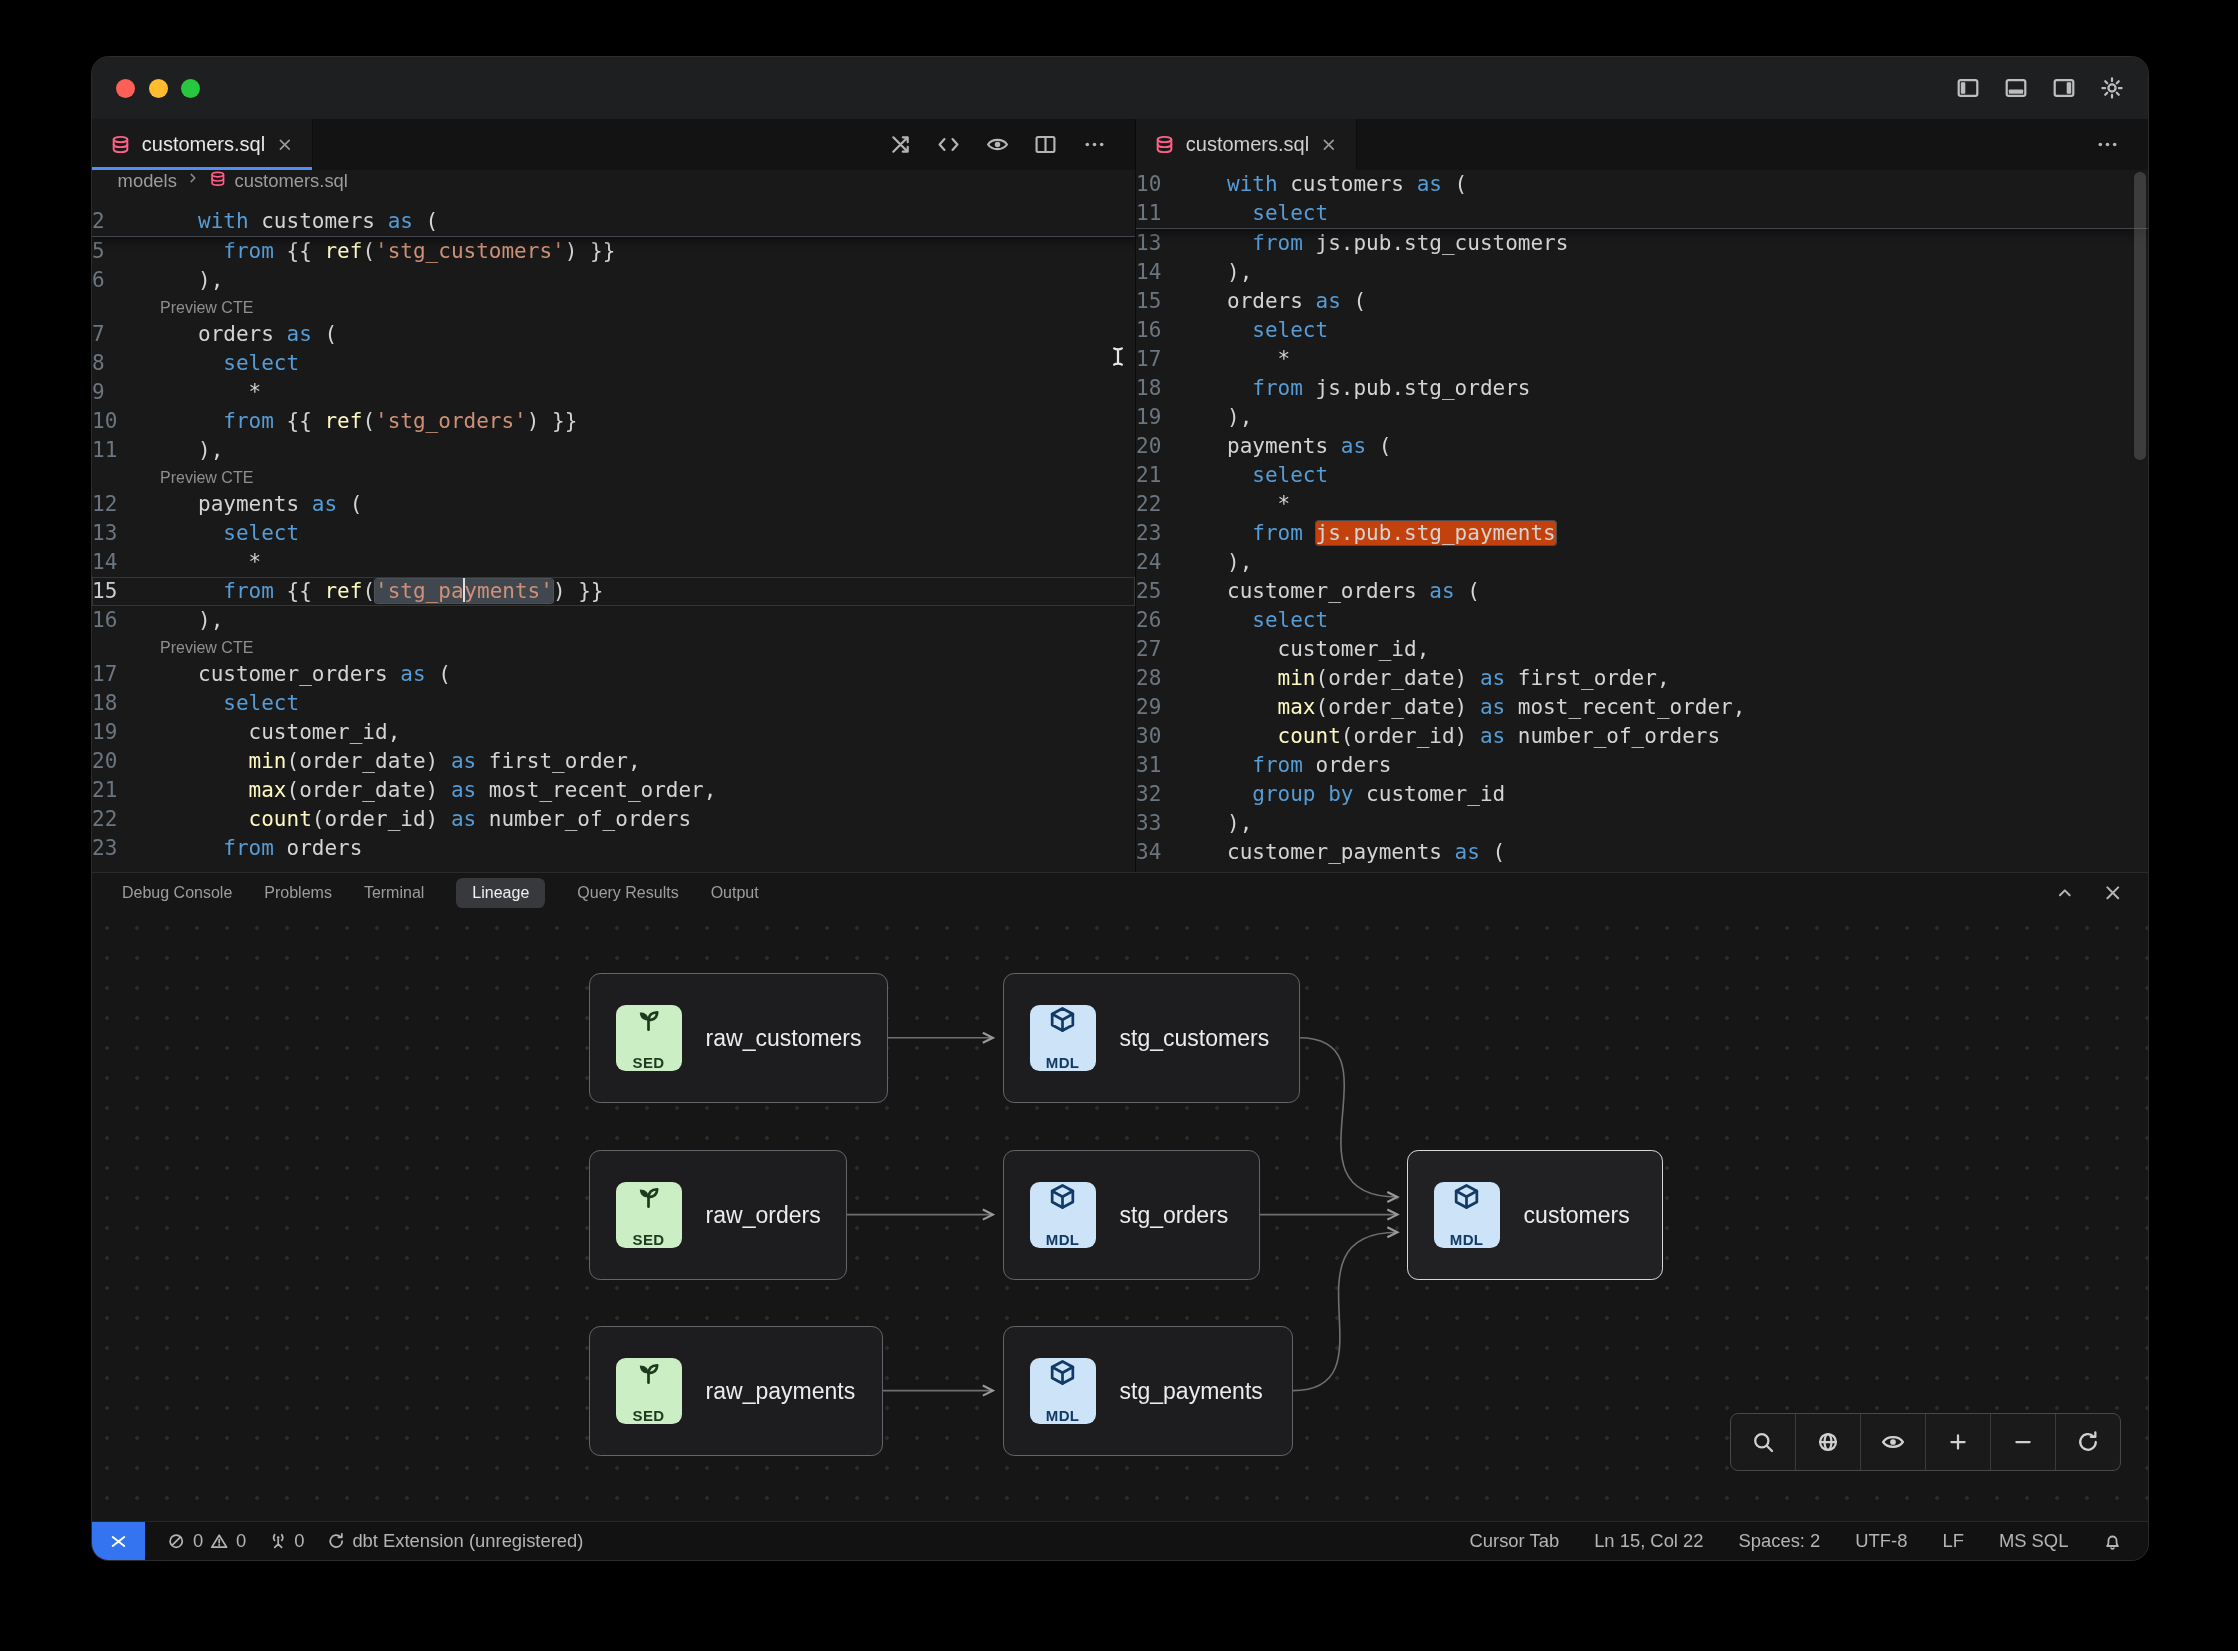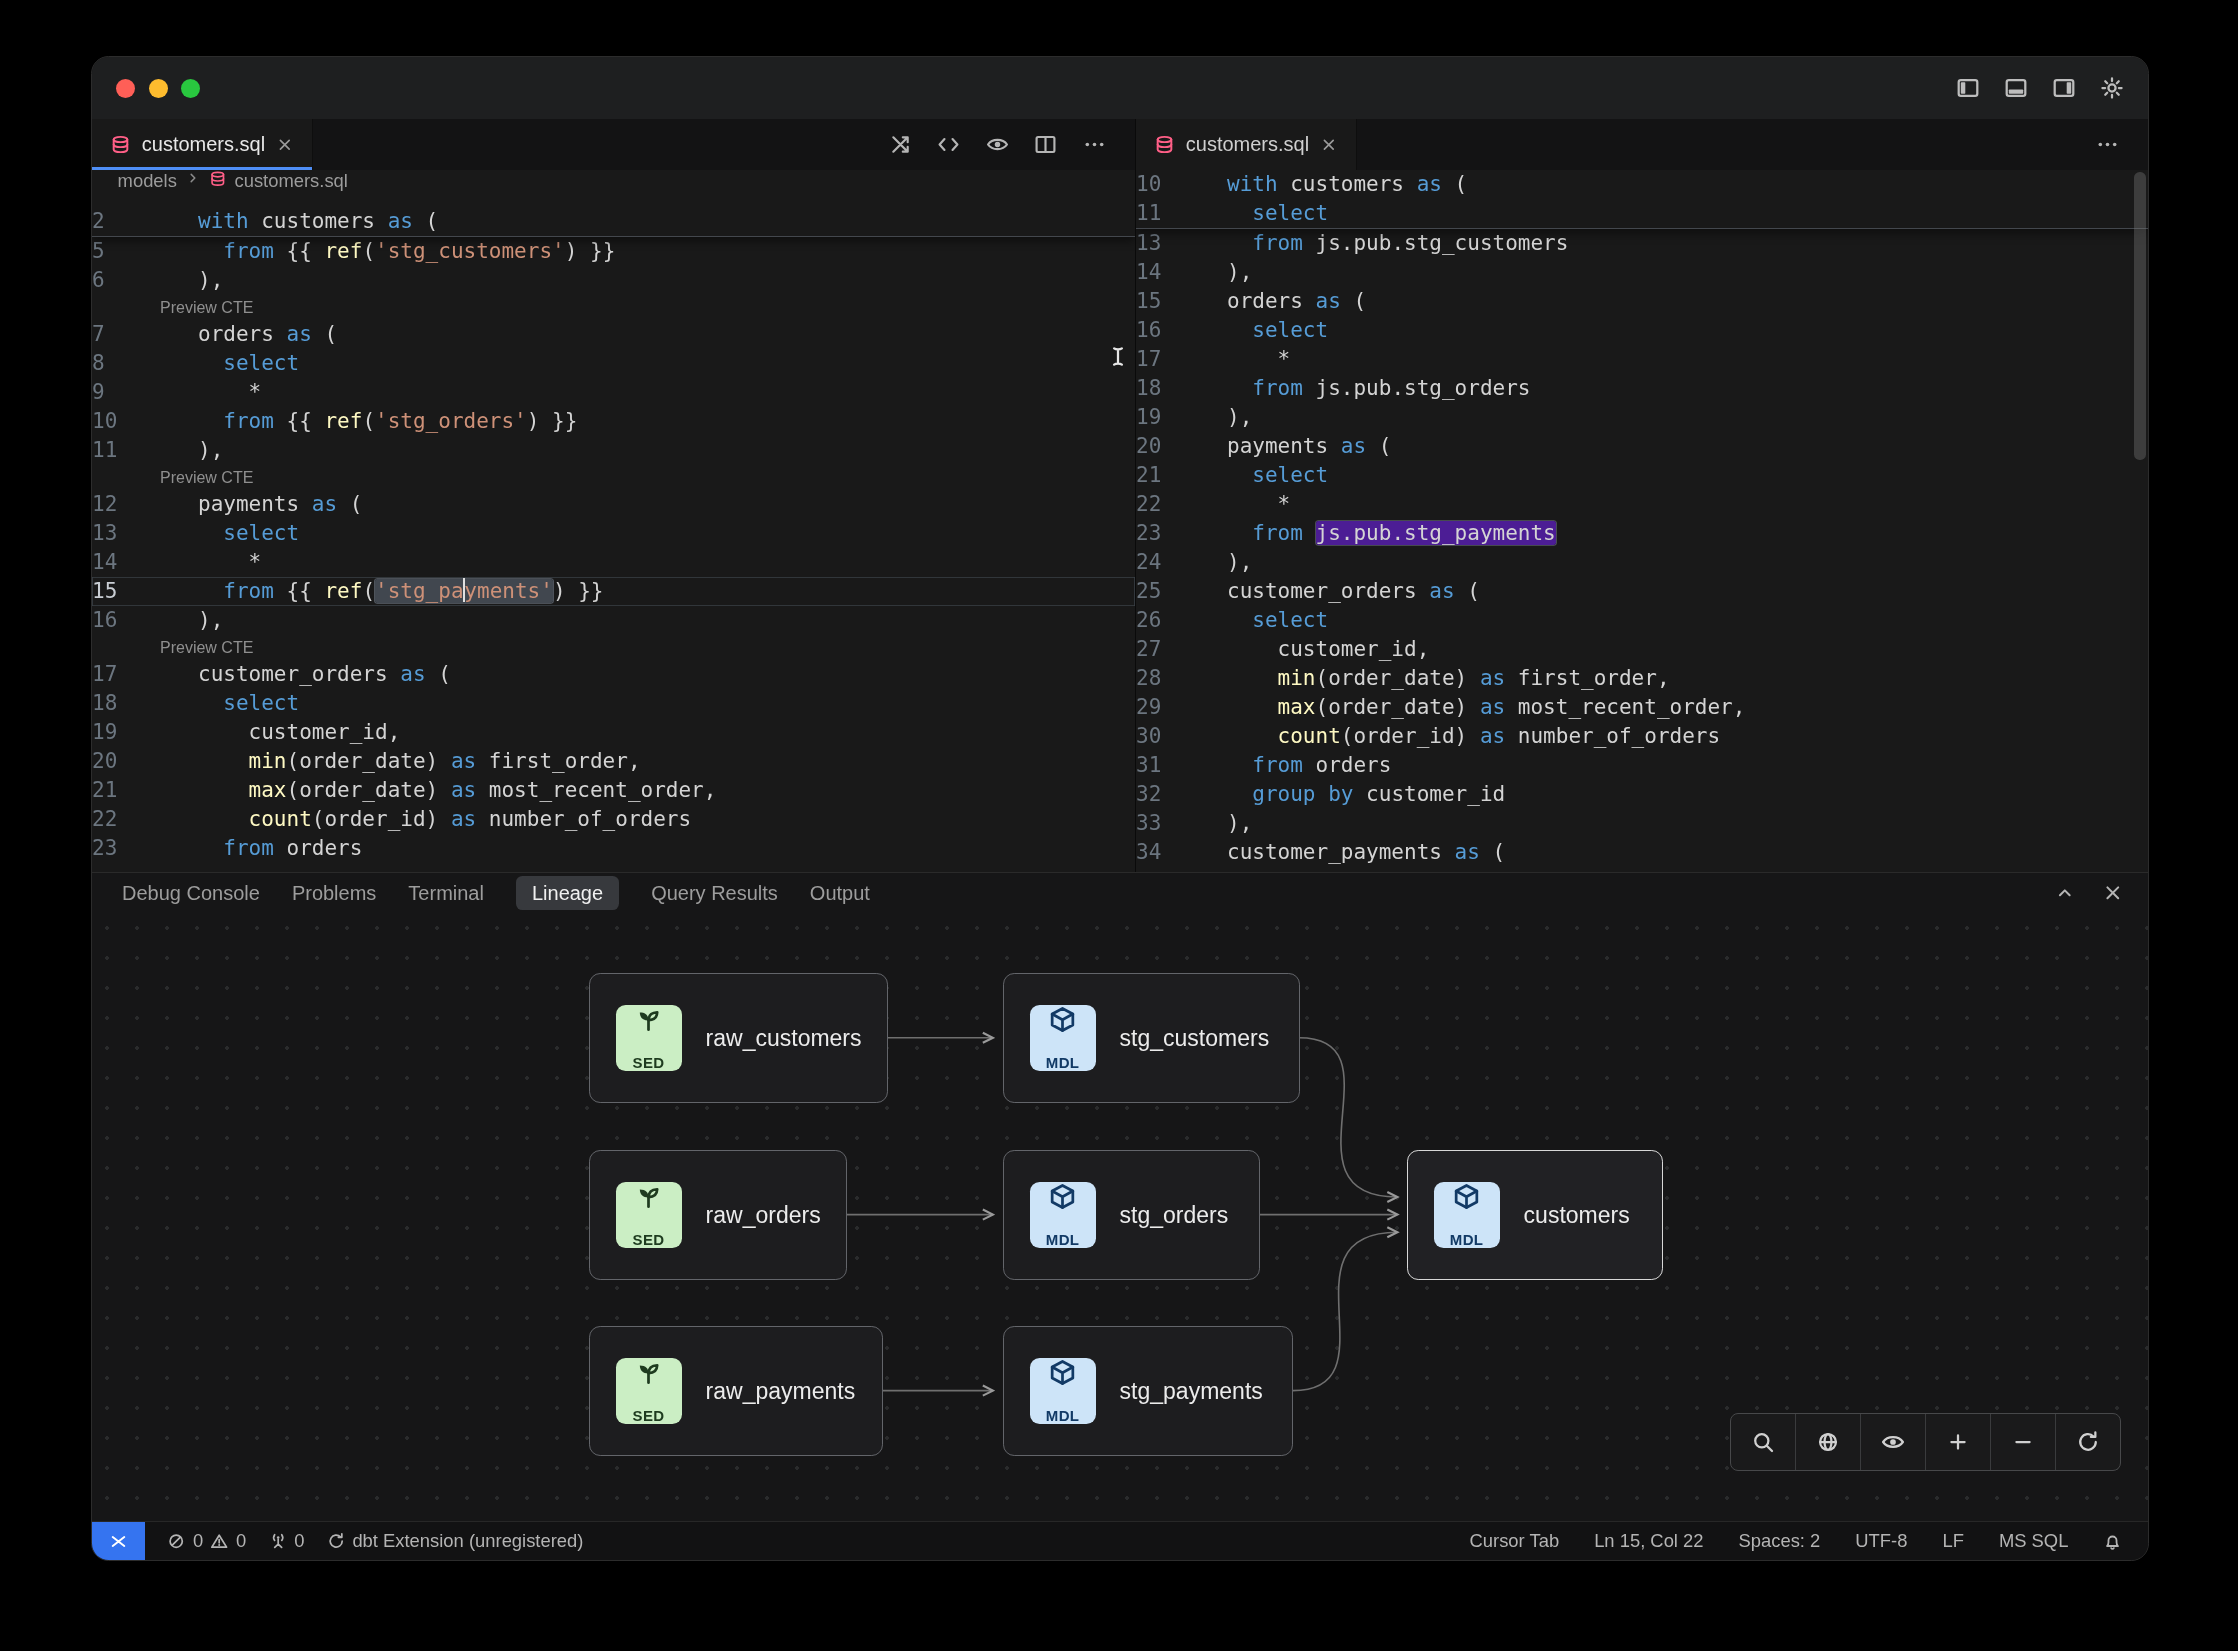--- a/index.html
+++ b/index.html
@@ -45,30 +45,30 @@
     font-family:"DejaVu Sans Mono",monospace;font-size:21px;}
   .sticky{position:relative;z-index:3;background:#191919;border-bottom:0.8px solid #43474d;
     box-shadow:0 4px 9.6px rgba(0,0,0,.45);}
   .code-row{display:flex;height:29px;line-height:29px;white-space:pre;}
   .code-row .ln{flex:0 0 77px;text-align:left;padding-right:29px;color:#6c7680;box-sizing:content-box;}
   .right-code .code-row .ln{flex:0 0 67px;padding-right:24px;}
   .code{color:#d4d4d4;white-space:pre;}
   .lens-row{height:25px;line-height:25px;padding-left:68px;font-size:16px;color:#8f8f8f;
     font-family:"Liberation Sans",sans-serif;}
   .tk-p{color:#d4d4d4}.tk-kw{color:#569cd6}.tk-fn{color:#fef9c3}.tk-str{color:#ce9178}
-  .tk-hl{color:#d4d4d4;background:#4c1d95;box-shadow:0 0 0 0.8px #565b61;border-radius:2.4px;}
+  .tk-hl{color:#d4d4d4;background:#c2410c;box-shadow:0 0 0 0.8px #565b61;border-radius:2.4px;}
   .selwrap{background:#41474f;box-shadow:0 0 0 0.8px #5c636c;border-radius:2.4px;}
   .caret{display:inline-block;width:2.4px;height:24px;background:#e0e0e0;vertical-align:-4px;margin:0 -0.8px;}
   .cur{box-shadow:inset 0 0 0 0.8px #3a4046;}
   .cur .ln{color:#c9ced4;}
   .vthumb{position:absolute;top:1.6px;right:2.4px;width:11.2px;height:288px;background:rgba(120,120,120,.38);border-radius:5.6px;z-index:5;}
   .ibeam{position:absolute;top:136px;right:4.8px;width:24px;height:27px;color:#e6e6e6;z-index:6;}
   
   .panel{flex:0 0 648px;height:648px;border-top:0.8px solid #2a2a2a;background:#161617;display:flex;flex-direction:column;}
-  .panel-tabs{height:40px;flex:0 0 40px;display:flex;align-items:center;padding:0 24px 0 30px;font-size:20px;color:#9d9d9d;}
+  .panel-tabs{height:40px;flex:0 0 40px;display:flex;align-items:center;padding:0 24px 0 30px;font-size:16px;color:#9d9d9d;}
   .panel-tab{margin-right:32px;cursor:pointer;}
   .panel-tab.active{background:#37393d;color:#f0f0f0;padding:5.6px 16px;border-radius:6.4px;}
   .panel-tabs-right{margin-left:auto;display:flex;align-items:center;gap:27px;color:#b5b5b5;}
   .panel-tabs-right [data-icon]{width:21.6px;height:21.6px;}
   .panel-content{flex:1 1 auto;position:relative;overflow:hidden;background-color:#161617;
     background-image:radial-gradient(circle,#2a2b2c 1.6px,transparent 2.1px);background-size:30px 30px;}
   #edges{position:absolute;left:0;top:0;width:100%;height:100%;}
   .node{position:absolute;background:#1d1d1f;border:1.6px solid #63656a;border-radius:11.2px;
     display:flex;align-items:center;gap:24px;padding-left:25.6px;box-sizing:border-box;}
   .node.selected{border-color:#d8d8d8;background:#212124;}

